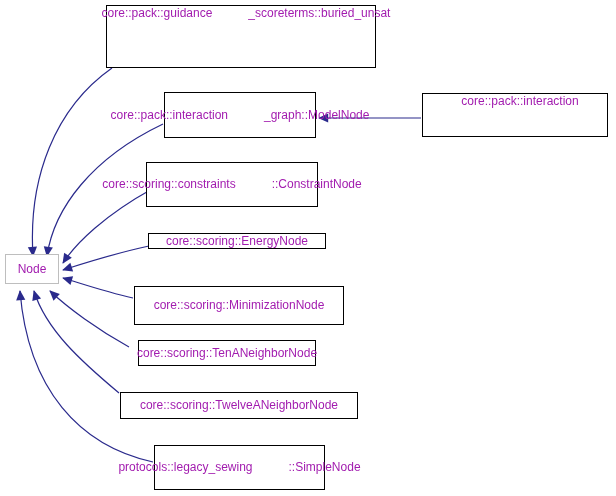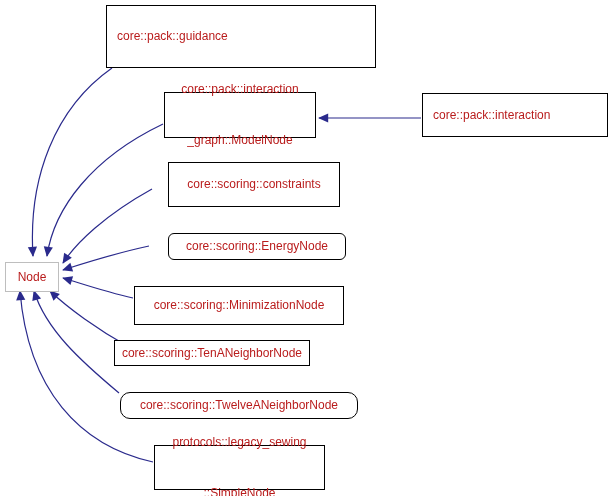--- a/index.html
+++ b/index.html
@@ -19,25 +19,24 @@
   .edge {
     fill: none;
     stroke: #2a2a8c;
     stroke-width: 1.2;
   }
   .gnode {
     position: absolute;
     box-sizing: border-box;
     background: #ffffff;
     border: 1px solid #000000;
-    color: #b91c1c;
+    color: #a21caf;
     font-size: 12px;
     line-height: 15px;
     display: flex;
-    flex-direction: column;
     justify-content: center;
     align-items: center;
     text-align: center;
     white-space: nowrap;
     cursor: pointer;
     gap: 36px;
   }
   .gnode--left {
     align-items: flex-start;
     text-align: left;
@@ -64,54 +63,56 @@
     <path class="edge" d="M163,124 C92,158 54,208 47,256" marker-end="url(#arrow)"></path>
     <path class="edge" d="M152,189 C105,215 76,243 63,263" marker-end="url(#arrow)"></path>
     <path class="edge" d="M149,246 C112,254 88,262 63,270" marker-end="url(#arrow)"></path>
     <path class="edge" d="M133,298 C106,292 86,285 63,278" marker-end="url(#arrow)"></path>
     <path class="edge" d="M129,347 C98,330 68,308 50,291" marker-end="url(#arrow)"></path>
     <path class="edge" d="M119,393 C82,362 46,330 34,291" marker-end="url(#arrow)"></path>
     <path class="edge" d="M153,462 C80,446 28,390 20,291" marker-end="url(#arrow)"></path>
     <path class="edge" d="M421,118 L319,118" marker-end="url(#arrow)"></path>
   </svg>
 
-  <div class="gnode gnode--base" style="left:5px; top:262px; width:54px; height:30px;">
+  <div class="gnode gnode--base" style="left:5px; top:254px; width:54px; height:30px;">
     <span>Node</span>
   </div>
 
   <div class="gnode gnode--left" style="left:106px; top:5px; width:270px; height:63px;">
     <span>core::pack::guidance</span>
+    <span>_scoreterms::buried_unsat</span>
   </div>
 
   <div class="gnode" style="left:164px; top:92px; width:152px; height:46px;">
     <span>core::pack::interaction</span>
     <span>_graph::ModelNode</span>
   </div>
 
   <div class="gnode gnode--left" style="left:422px; top:93px; width:186px; height:44px;">
     <span>core::pack::interaction</span>
   </div>
 
-  <div class="gnode" style="left:168px; top:162px; width:172px; height:45px;">
+  <div class="gnode" style="left:146px; top:162px; width:172px; height:45px;">
     <span>core::scoring::constraints</span>
+    <span>::ConstraintNode</span>
   </div>
 
-  <div class="gnode" style="left:168px; top:233px; width:178px; height:27px;border-radius:6px;">
+  <div class="gnode" style="left:148px; top:233px; width:178px; height:16px;">
     <span>core::scoring::EnergyNode</span>
   </div>
 
   <div class="gnode" style="left:134px; top:286px; width:210px; height:39px;">
     <span>core::scoring::MinimizationNode</span>
   </div>
 
-  <div class="gnode" style="left:114px; top:340px; width:196px; height:26px;align-items:center;">
+  <div class="gnode" style="left:138px; top:340px; width:178px; height:26px;align-items:center;">
     <span>core::scoring::TenANeighborNode</span>
   </div>
 
-  <div class="gnode" style="left:120px; top:392px; width:238px; height:27px;border-radius:10px;">
+  <div class="gnode" style="left:120px; top:392px; width:238px; height:27px;">
     <span>core::scoring::TwelveANeighborNode</span>
   </div>
 
   <div class="gnode" style="left:154px; top:445px; width:171px; height:45px;">
     <span>protocols::legacy_sewing</span>
     <span>::SimpleNode</span>
   </div>
 
 </div>
 

